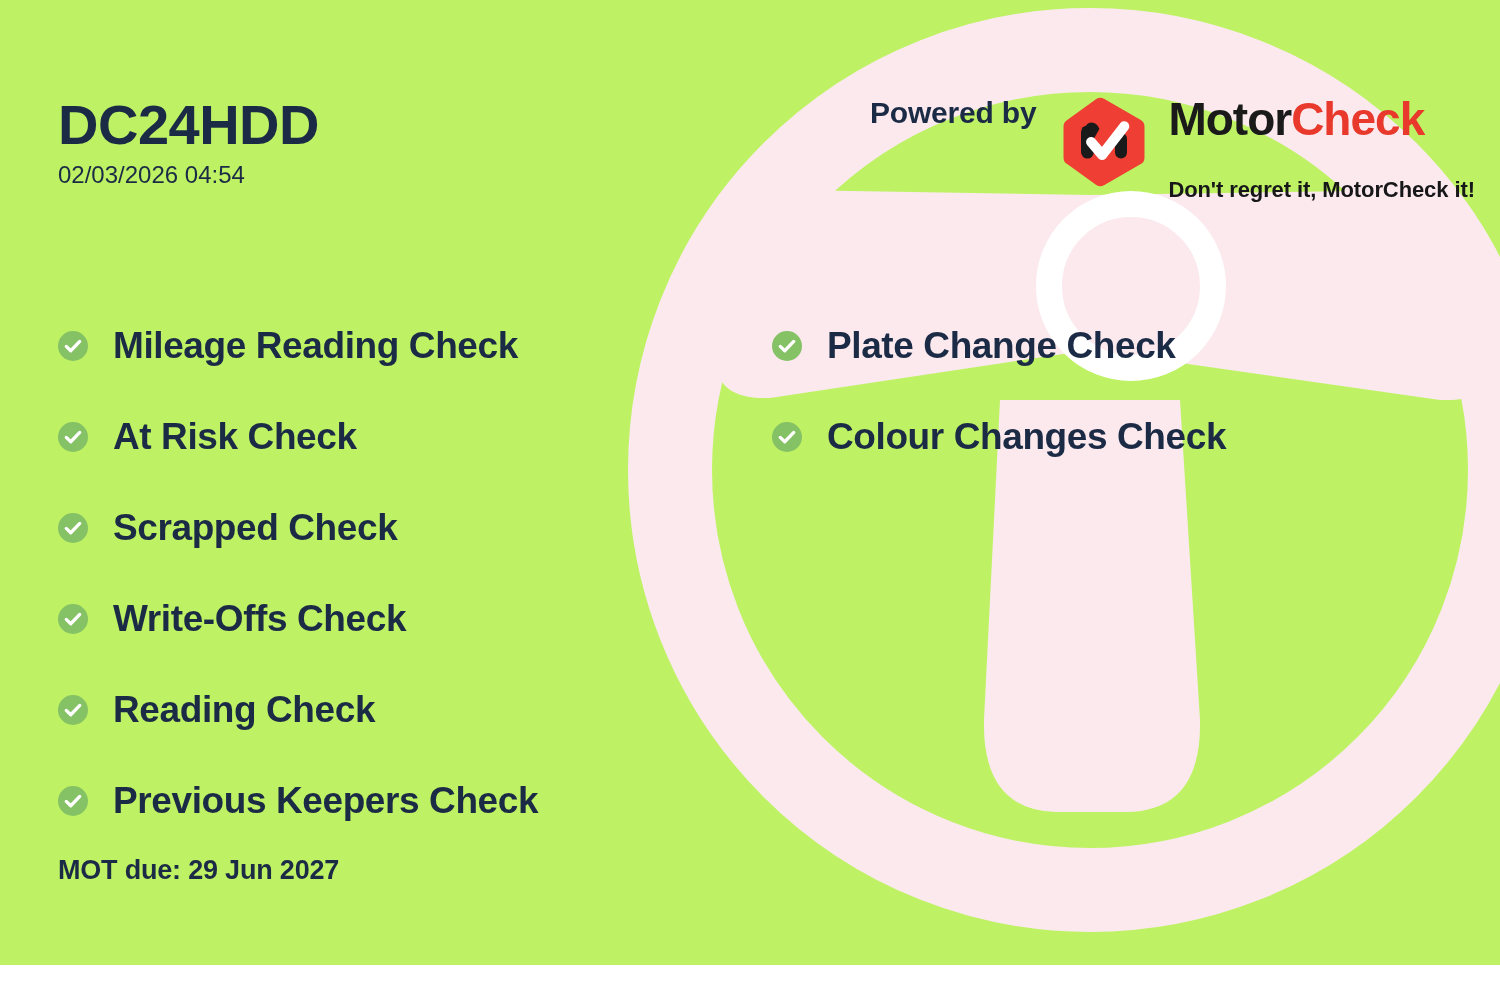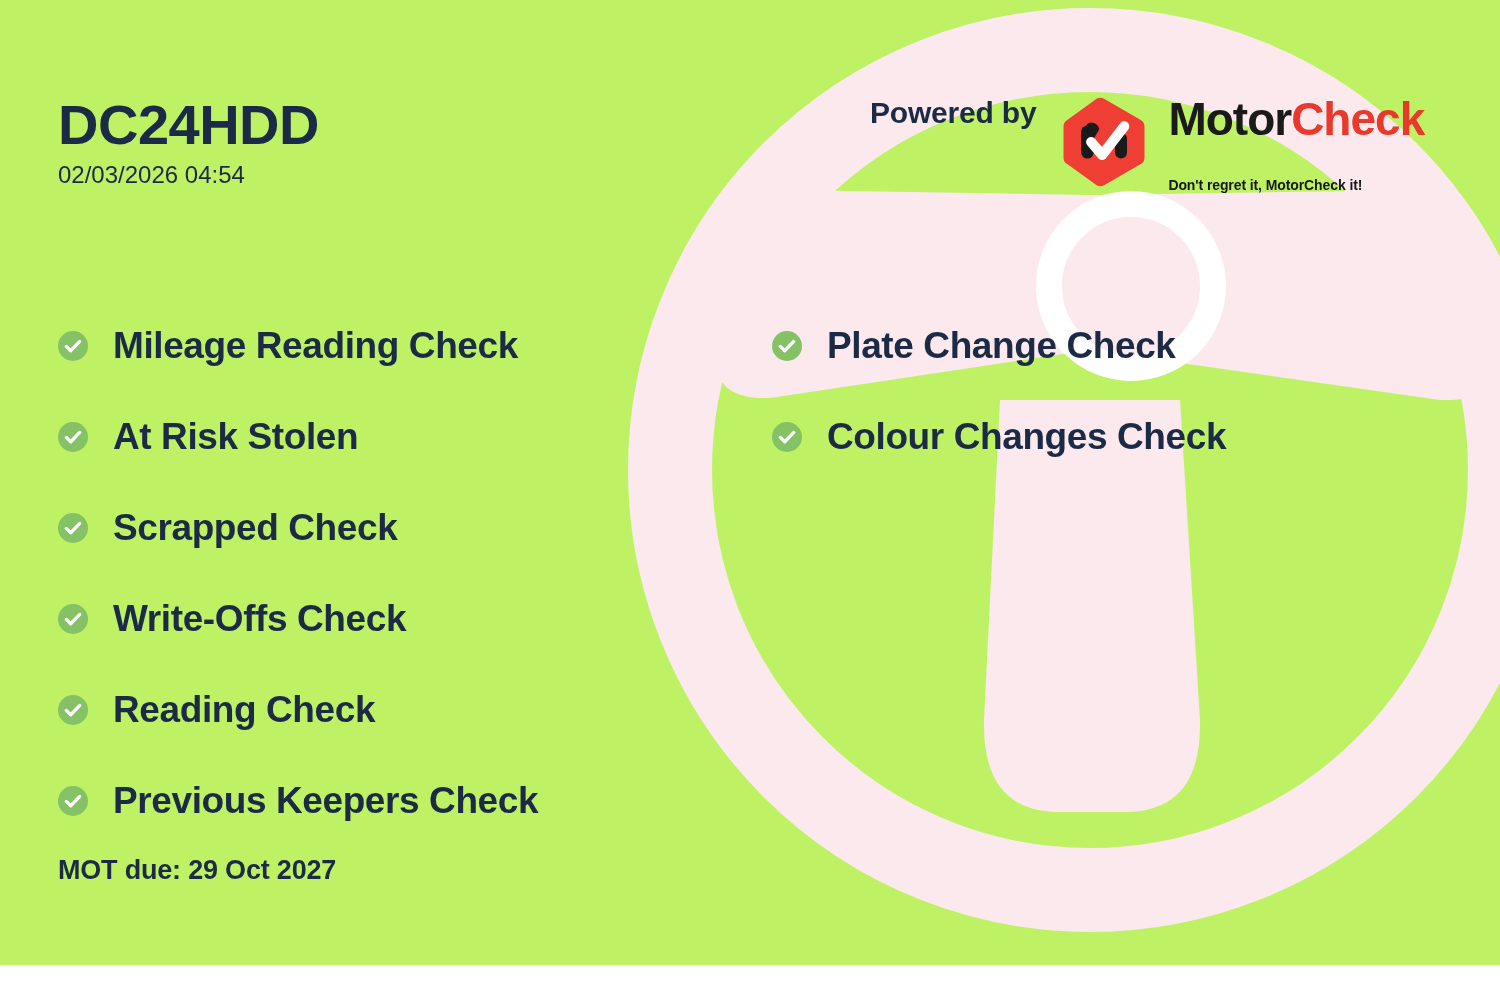--- a/index.html
+++ b/index.html
@@ -109,21 +109,21 @@
   .wordmark {
     font-size: 46px;
     font-weight: bold;
     line-height: 1;
     letter-spacing: -1px;
     white-space: nowrap;
   }
   .wordmark .w-motor { color: #1A1A1A; }
   .wordmark .w-check { color: #E8392C; }
   .tagline {
-    font-size: 14px;
+    font-size: 22px;
     font-weight: bold;
     color: #17171A;
     letter-spacing: -0.1px;
     margin-top: 5px;
     white-space: nowrap;
   }
 
   
   .check-col {
     position: absolute;
@@ -247,21 +247,21 @@
           <path d="M6.6 12.3 L10.2 15.8 L17.4 8.3" fill="none" stroke="#FFFFFF" stroke-width="2.6" stroke-linecap="round" stroke-linejoin="round"></path>
         </svg>
         <span class="check-label">Mileage Reading Check</span>
       </div>
 
       <div class="check-item">
         <svg class="check-icon" viewBox="0 0 24 24" xmlns="http://www.w3.org/2000/svg" aria-hidden="true">
           <circle cx="12" cy="12" r="12" fill="#85C165"></circle>
           <path d="M6.6 12.3 L10.2 15.8 L17.4 8.3" fill="none" stroke="#FFFFFF" stroke-width="2.6" stroke-linecap="round" stroke-linejoin="round"></path>
         </svg>
-        <span class="check-label">At Risk Stolen</span>
+        <span class="check-label">At Risk Check</span>
       </div>
 
       <div class="check-item">
         <svg class="check-icon" viewBox="0 0 24 24" xmlns="http://www.w3.org/2000/svg" aria-hidden="true">
           <circle cx="12" cy="12" r="12" fill="#85C165"></circle>
           <path d="M6.6 12.3 L10.2 15.8 L17.4 8.3" fill="none" stroke="#FFFFFF" stroke-width="2.6" stroke-linecap="round" stroke-linejoin="round"></path>
         </svg>
         <span class="check-label">Scrapped Check</span>
       </div>
 
@@ -306,16 +306,16 @@
           <circle cx="12" cy="12" r="12" fill="#85C165"></circle>
           <path d="M6.6 12.3 L10.2 15.8 L17.4 8.3" fill="none" stroke="#FFFFFF" stroke-width="2.6" stroke-linecap="round" stroke-linejoin="round"></path>
         </svg>
         <span class="check-label">Colour Changes Check</span>
       </div>
 
 
 
     </div>
 
-    <div id="mot-due">MOT due: 29 Oct 2027</div>
+    <div id="mot-due">MOT due: 29 Jun 2027</div>
 
   </div>
 </div>
 
 </body></html>

